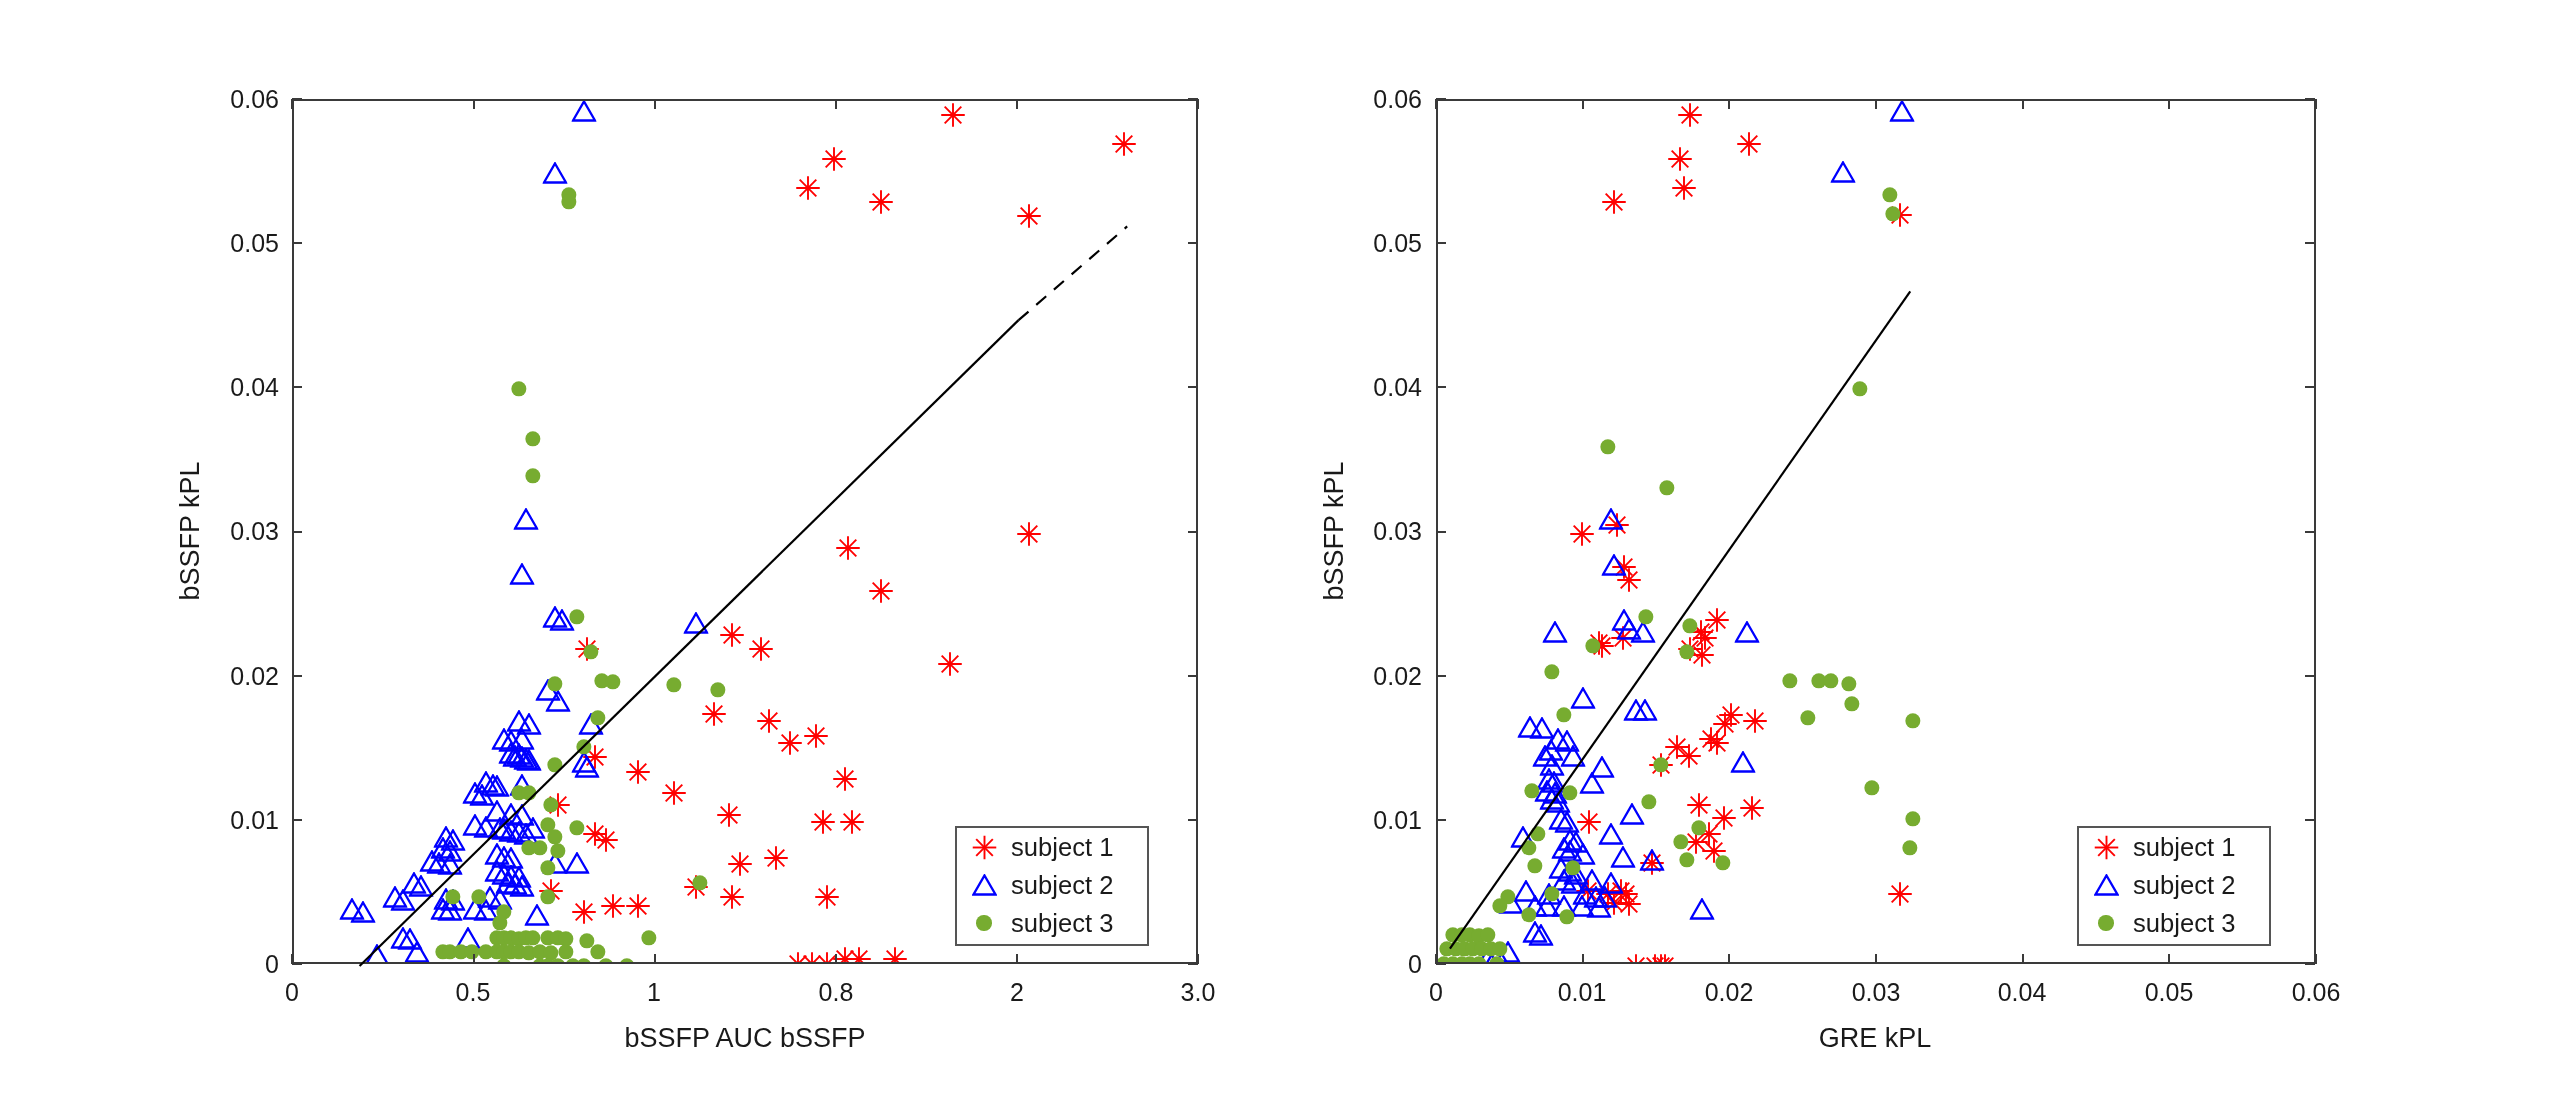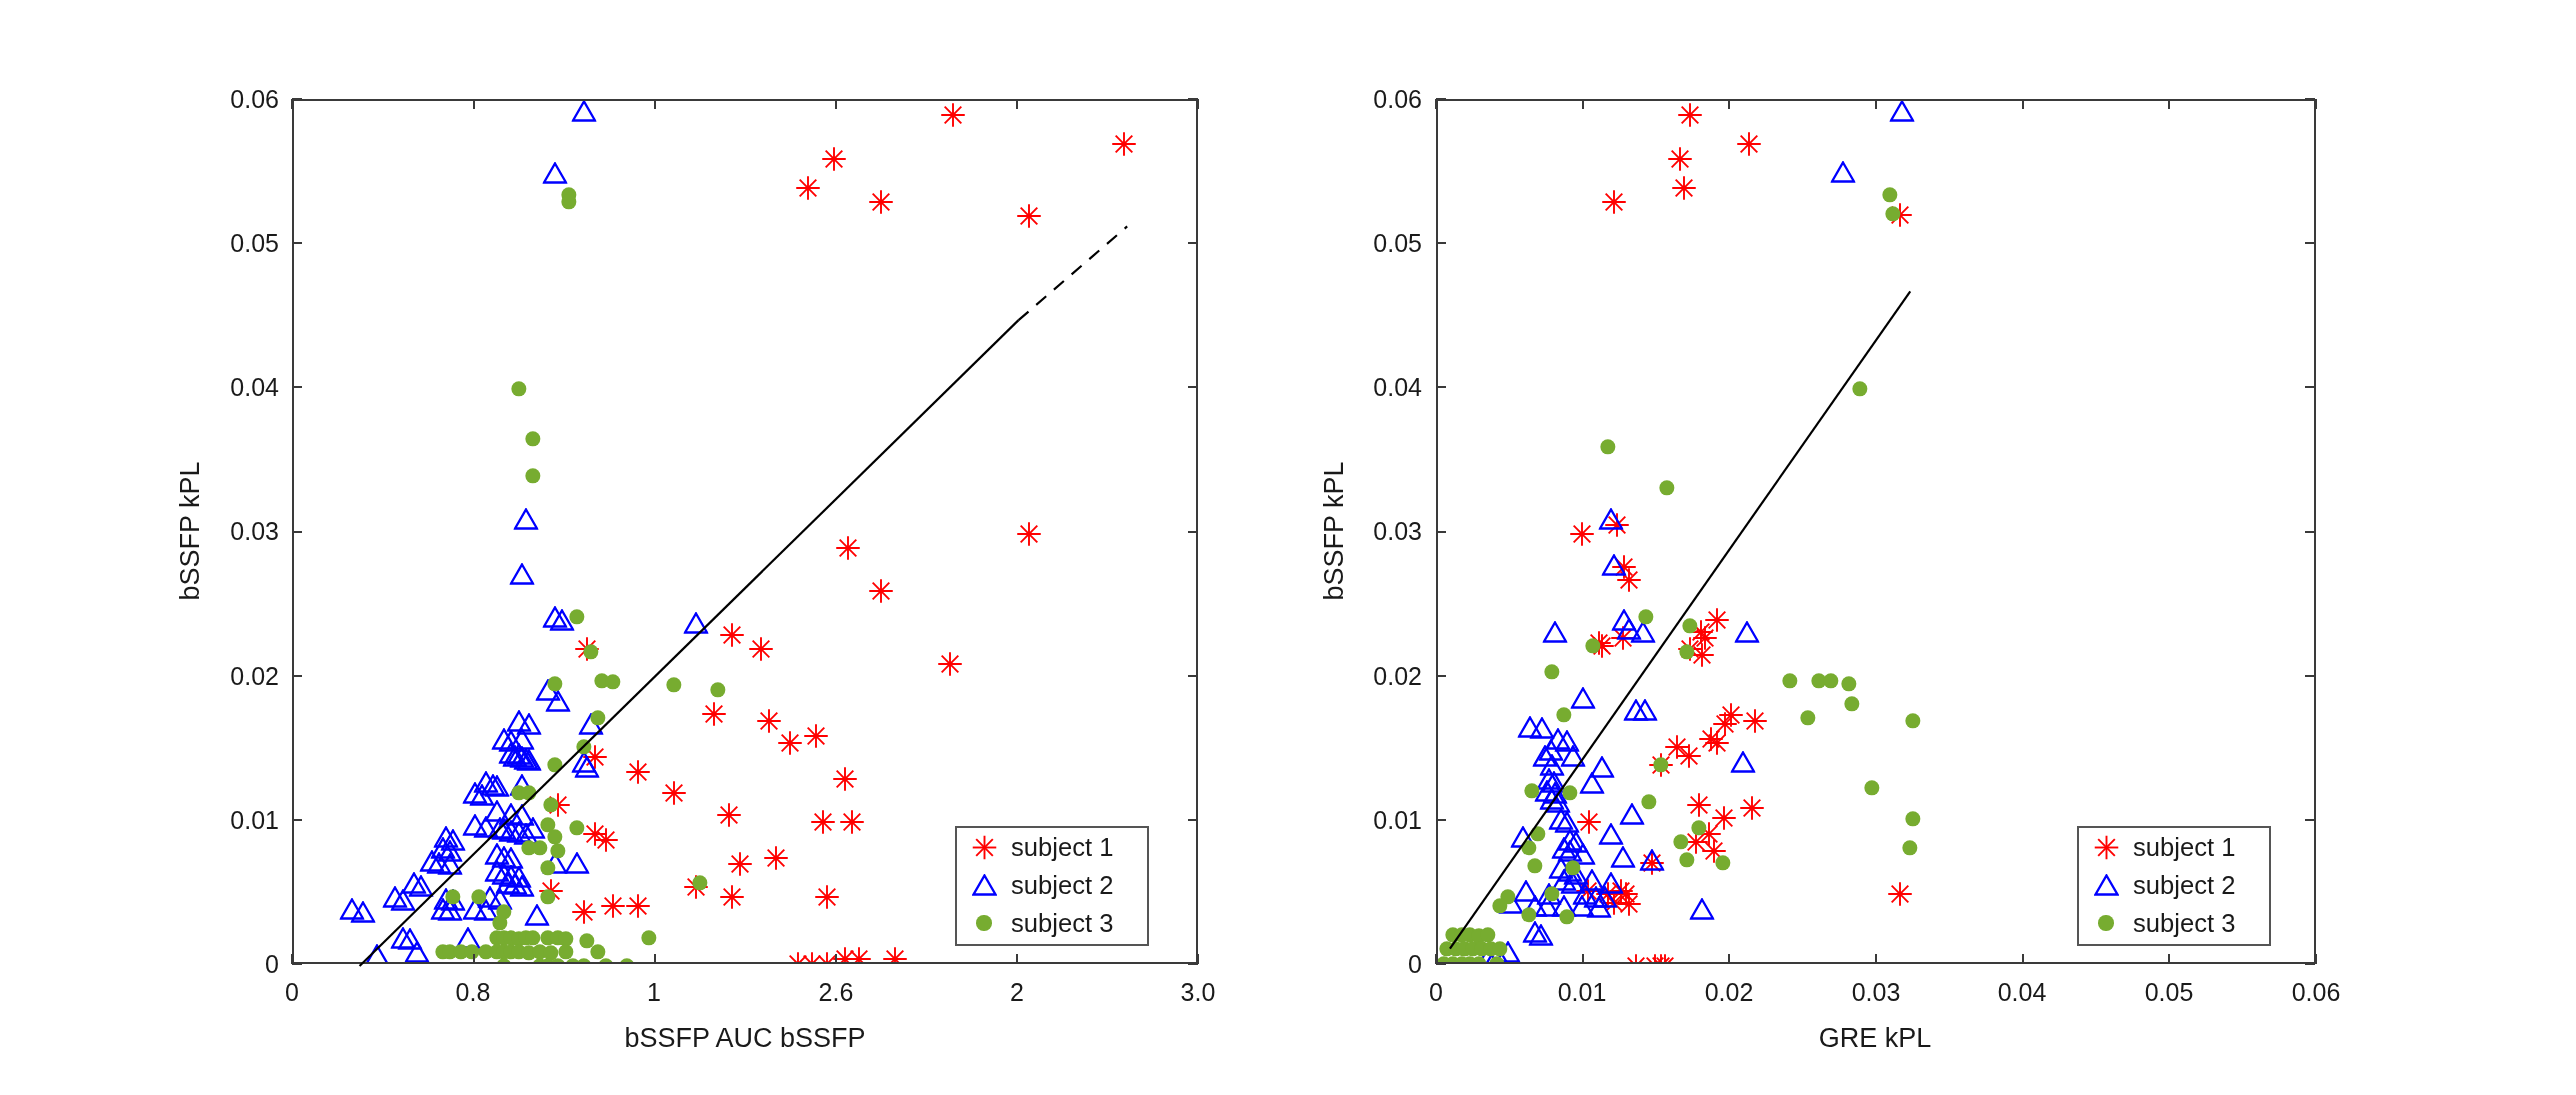--- a/index.html
+++ b/index.html
@@ -872,23 +872,23 @@
         <div class="tick y" style="top: 531px; left: 1188px;"></div>
         <div class="tick y" style="top: 386px; left: 292px;"></div>
         <div class="tick y" style="top: 386px; left: 1188px;"></div>
         <div class="tick y" style="top: 242px; left: 292px;"></div>
         <div class="tick y" style="top: 242px; left: 1188px;"></div>
         <div class="tick y" style="top: 98px; left: 292px;"></div>
         <div class="tick y" style="top: 98px; left: 1188px;"></div>
       </div>
     <div id="xlabels-left">
         <div class="ticklabel x" style="left: 292px; top: 980px;">0</div>
-        <div class="ticklabel x" style="left: 473px; top: 980px;">0.8</div>
+        <div class="ticklabel x" style="left: 473px; top: 980px;">0.5</div>
         <div class="ticklabel x" style="left: 654px; top: 980px;">1</div>
-        <div class="ticklabel x" style="left: 836px; top: 980px;">2.6</div>
+        <div class="ticklabel x" style="left: 836px; top: 980px;">0.8</div>
         <div class="ticklabel x" style="left: 1017px; top: 980px;">2</div>
         <div class="ticklabel x" style="left: 1198px; top: 980px;">3.0</div>
       </div>
     <div id="ylabels-left">
         <div class="ticklabel y" style="top: 964px; left: 183px; width: 96px;">0</div>
         <div class="ticklabel y" style="top: 820px; left: 183px; width: 96px;">0.01</div>
         <div class="ticklabel y" style="top: 676px; left: 183px; width: 96px;">0.02</div>
         <div class="ticklabel y" style="top: 531px; left: 183px; width: 96px;">0.03</div>
         <div class="ticklabel y" style="top: 387px; left: 183px; width: 96px;">0.04</div>
         <div class="ticklabel y" style="top: 243px; left: 183px; width: 96px;">0.05</div>

